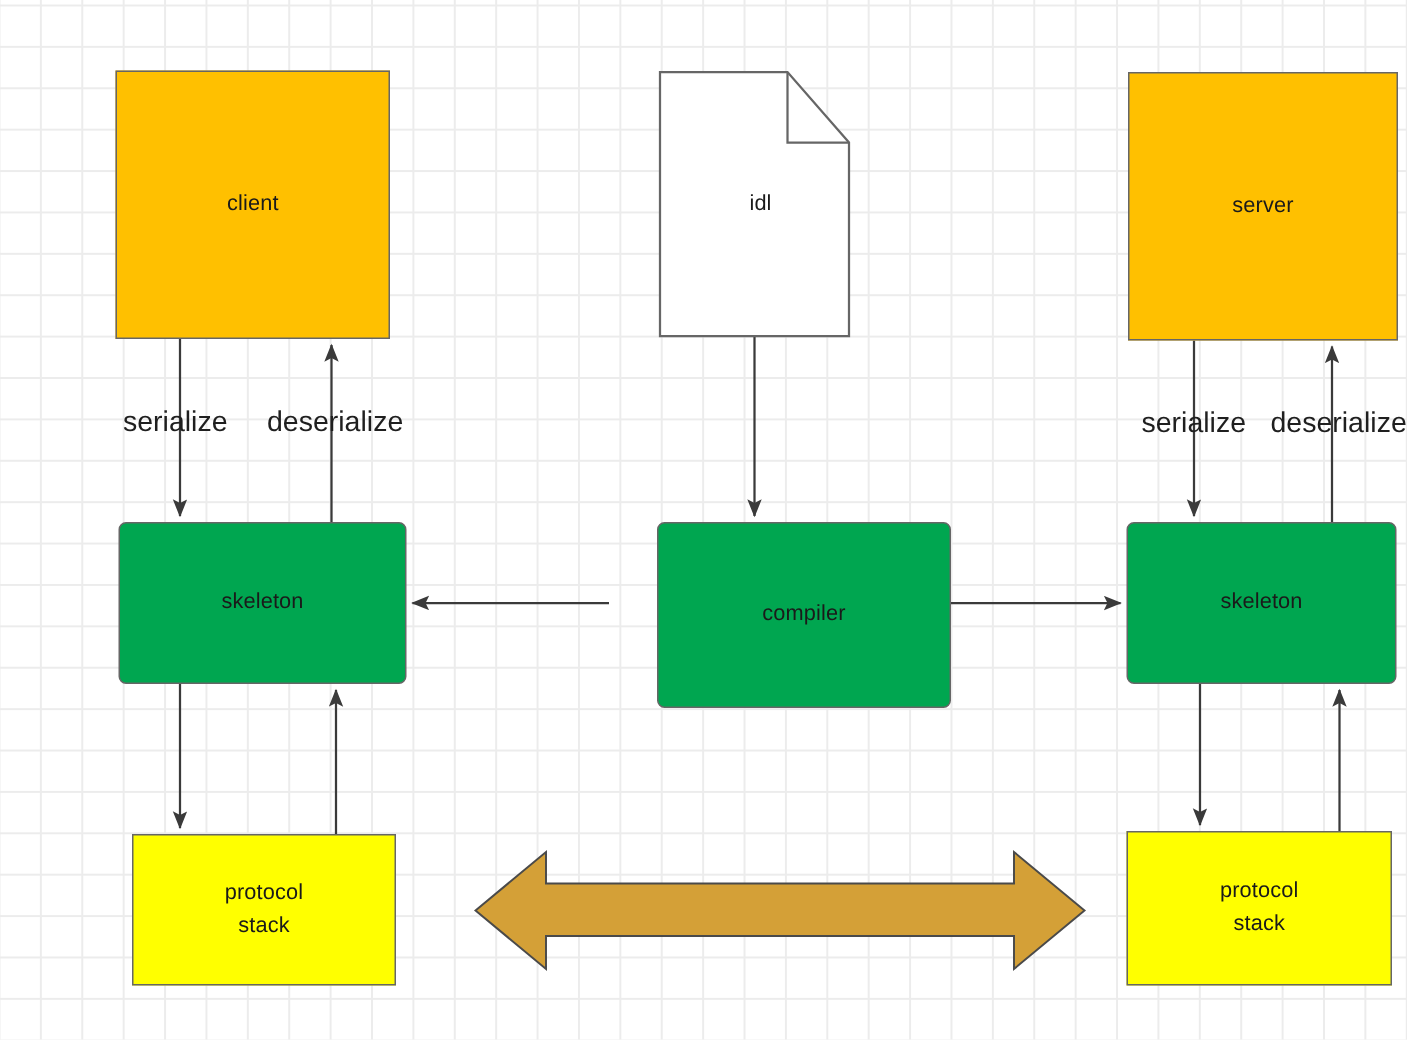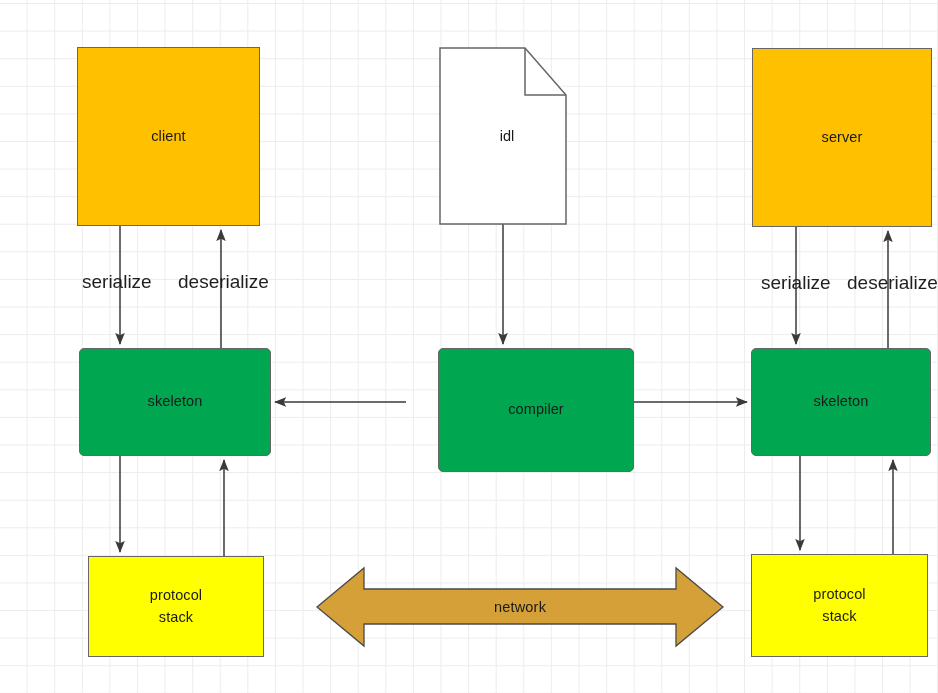--- a/index.html
+++ b/index.html
@@ -153,17 +153,14 @@
   <div class="edge-label" style="left:178px; top:272px;">
     <span>deserialize</span>
   </div>
   <div class="edge-label" style="left:761px; top:273px;">
     <span>serialize</span>
   </div>
   <div class="edge-label" style="left:847px; top:273px;">
     <span>deserialize</span>
   </div>
 
-  <div class="net-label" style="left:364px; top:599px; width:312px; text-align:center;">
-    <span>network</span>
-  </div>
 
 </div>
 
 </body></html>

